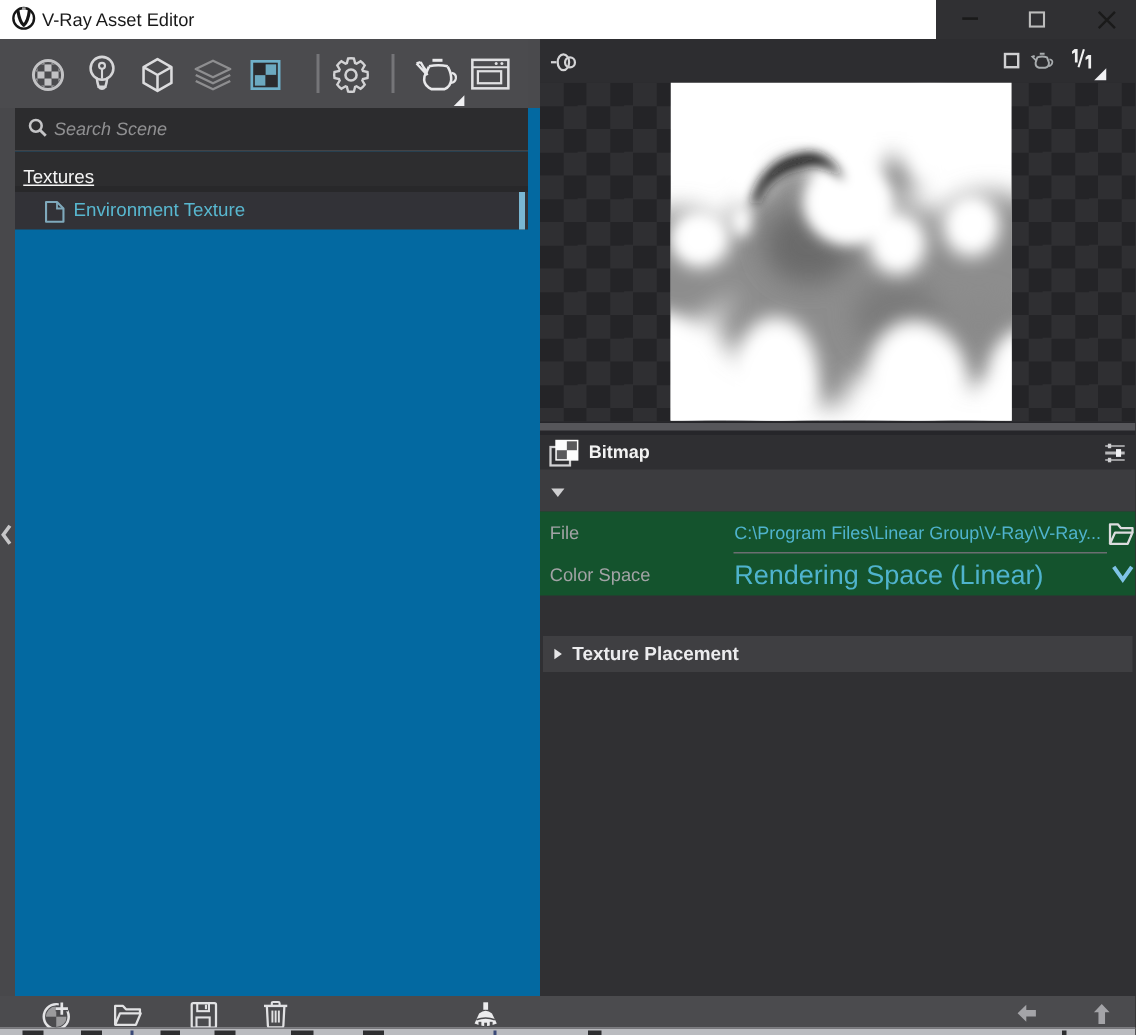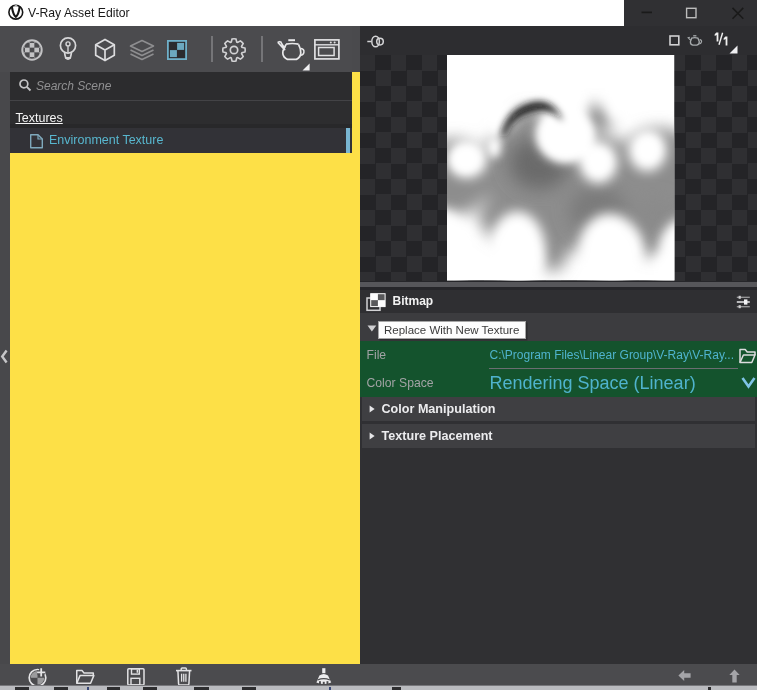--- a/index.html
+++ b/index.html
@@ -15,21 +15,21 @@
 
   
   #toolbar { left:0; top:26px; width:352px; height:45.5px; background:#4b4b4e; }
   .tb-sep { position:absolute; top:10px; width:1.5px; height:26px; background:#757578; }
 
   
   #gutter-left { left:0; top:71.5px; width:9.5px; height:592.5px; background:#48484b; }
   #gutter-mid { left:351.5px; top:26px; width:8px; height:638px; background:#4a4a4d; }
 
   
-  #left-panel { left:9.5px; top:71.5px; width:364px; height:592.5px; background:#fde047;padding-left:40px; }
+  #left-panel { left:9.5px; top:71.5px; width:364px; height:592.5px; background:#0369a1;padding-left:40px; }
   #search-area { left:0; top:0; width:342px; height:28px; background:#2c2c2e; }
   #search-placeholder { left:26.5px; top:0; height:28px; line-height:28px; font-style:italic; font-size:12px; color:#909092; }
   #search-divider { left:0; top:28px; width:342px; height:1.5px; background:#434346; }
   #group-header { left:0; top:29.5px; width:342px; height:23px; background:#2d2d2f; }
   #group-label { left:6px; top:6px; height:23px; line-height:23px; font-size:12.5px; color:#f5f5f5;text-decoration:underline; }
   #list-pad { left:0; top:52.5px; width:342px; height:3.5px; background:#28282a; }
   #asset-row { left:0; top:56px; width:342px; height:25px; background:#323237; }
   #asset-label { left:39.5px; top:0; height:25px; line-height:25px; font-size:12.5px; color:#58b7cf; }
   #scroll-thumb { left:336.3px; top:56px; width:4.2px; height:25px; background:#79b6d2; }
 
@@ -305,46 +305,39 @@
       <rect x="8" y="4.4" width="3.4" height="5.2" fill="#f2f2f4"></rect>
       <rect x="2.6" y="10.2" width="2.2" height="3" fill="#cfcfd1"></rect>
     </svg>
   </div>
 
   <div class="abs" id="replace-row">
     <svg class="icon" style="left:7.5px;top:11.5px" width="10" height="7" viewBox="0 0 10 7">
       <path d="M0.5,0.6 L9.3,0.6 L4.9,6.4 Z" fill="#cfcfd1"></path>
     </svg>
   </div>
-  <div class="abs" id="tooltip">Replace With New Texture</div>
 
   <div class="abs prop-row" id="row-file">
     <span class="prop-label">File</span>
     <span class="prop-value">C:\Program Files\Linear Group\V-Ray\V-Ray...</span>
     <svg class="icon" style="left:379px;top:6.5px" width="17" height="17" viewBox="0 0 17 17">
       <path d="M1,15.5 L1,2.5 L6.2,2.5 L8.2,5 L16,5 L16,8" fill="none" stroke="#dcdcde" stroke-width="1.5" stroke-linejoin="round"></path>
       <path d="M1,15.5 L4.4,8 L16,8 L12.8,15.5 Z" fill="none" stroke="#dcdcde" stroke-width="1.5" stroke-linejoin="round"></path>
     </svg>
   </div>
   <div class="abs" id="file-underline"></div>
 
   <div class="abs prop-row" id="row-colorspace">
     <span class="prop-label">Color Space</span>
     <span class="prop-value">Rendering Space (Linear)</span>
     <svg class="icon" style="left:381px;top:6.5px" width="15" height="13" viewBox="0 0 15 13">
       <path d="M1.5,1.9 L7.5,10.4 L13.5,1.9" fill="none" stroke="#7fc3e6" stroke-width="2.6"></path>
     </svg>
   </div>
 
-  <div class="abs section" id="section-colormanip">
-    <svg class="icon" style="left:7px;top:8px" width="6" height="8" viewBox="0 0 6 8">
-      <path d="M0.6,0.5 L5.6,4 L0.6,7.5 Z" fill="#e6e6e8"></path>
-    </svg>
-    <span class="section-label">Color Manipulation</span>
-  </div>
   <div class="abs section" id="section-texplace">
     <svg class="icon" style="left:7px;top:8px" width="6" height="8" viewBox="0 0 6 8">
       <path d="M0.6,0.5 L5.6,4 L0.6,7.5 Z" fill="#e6e6e8"></path>
     </svg>
     <span class="section-label">Texture Placement</span>
   </div>
 
   <svg class="icon" style="left:309px;top:9px" width="11" height="11" viewBox="0 0 11 11">
     <rect x="1" y="1" width="8.8" height="8.8" fill="none" stroke="#d0d0d2" stroke-width="1.6"></rect>
   </svg>

